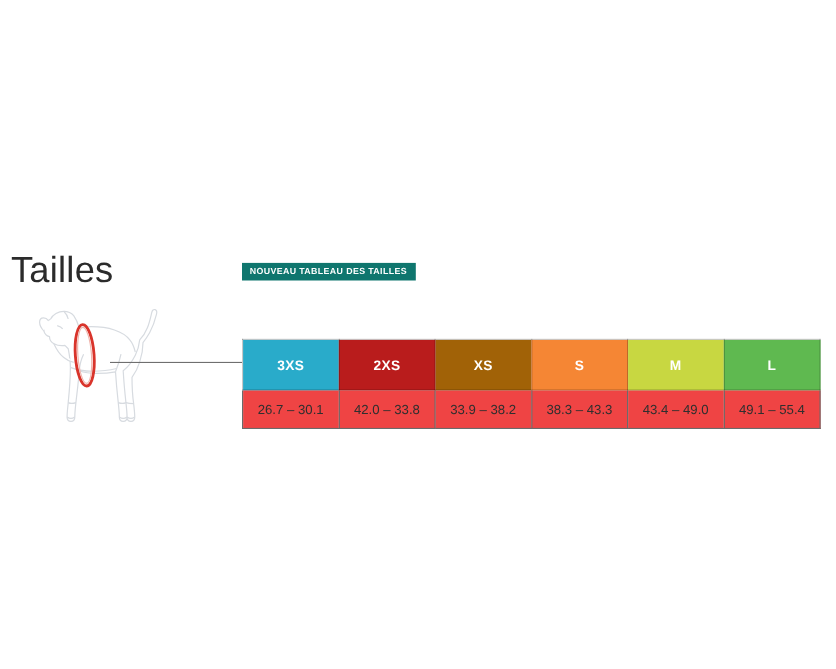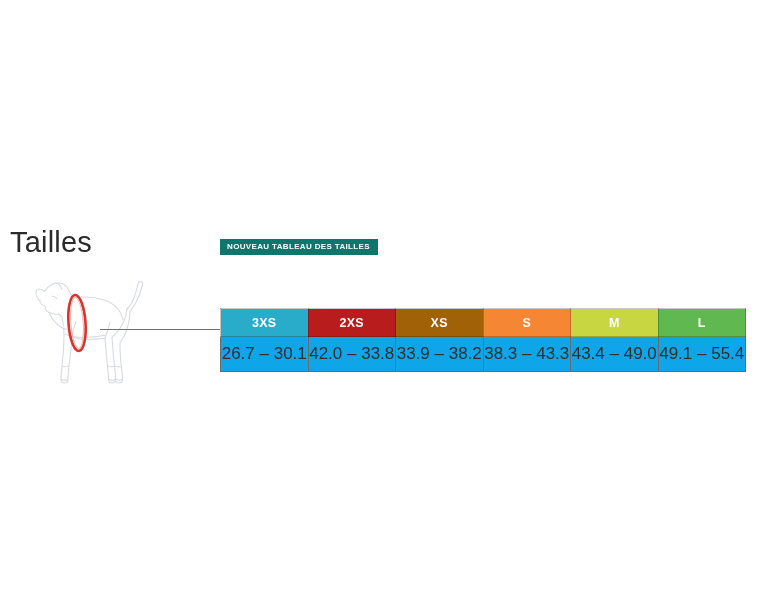--- a/index.html
+++ b/index.html
@@ -21,21 +21,21 @@
     width: 760px;
     height: 608px;
     background: #ffffff;
   }
 
   
   .page-title {
     position: absolute;
     left: 10px;
     top: 228px;
-    font-size: 29px;
+    font-size: 33px;
     font-weight: 400;
     color: #2b2b2b;
     letter-spacing: 0.2px;
     line-height: 1;
     white-space: nowrap;
   }
 
   .dog-figure {
     position: absolute;
     left: 28px;
@@ -93,33 +93,33 @@
     table-layout: fixed;
   }
   .size-table th,
   .size-table td {
     width: 87.5px;
     box-sizing: border-box;
     text-align: center;
     padding: 0;
   }
   .size-table th {
-    height: 28px;
+    height: 46px;
     color: #ffffff;
     font-size: 12.5px;
     font-weight: bold;
     letter-spacing: 0.3px;
     border: 1px solid rgba(0,0,0,0.22);
     vertical-align: middle;
   }
   .size-table td {
     height: 35px;
-    background: #0ea5e9;
+    background: #ef4444;
     color: #2f2f2f;
-    font-size: 17px;
+    font-size: 12px;
     font-weight: 400;
     border: 1px solid #6b6b6b;
     vertical-align: middle;
     white-space: nowrap;
     margin-top: 45px;
   }
 </style>
 </head>
 <body>
 

